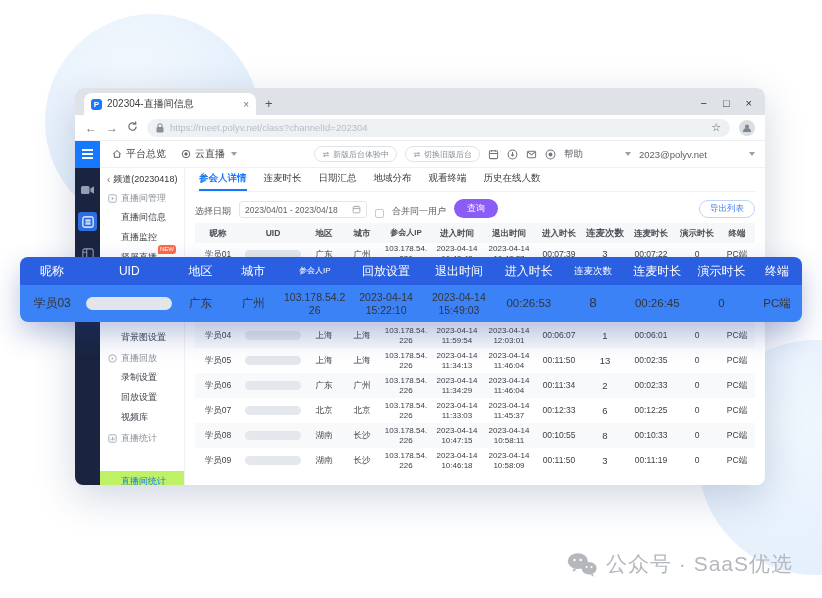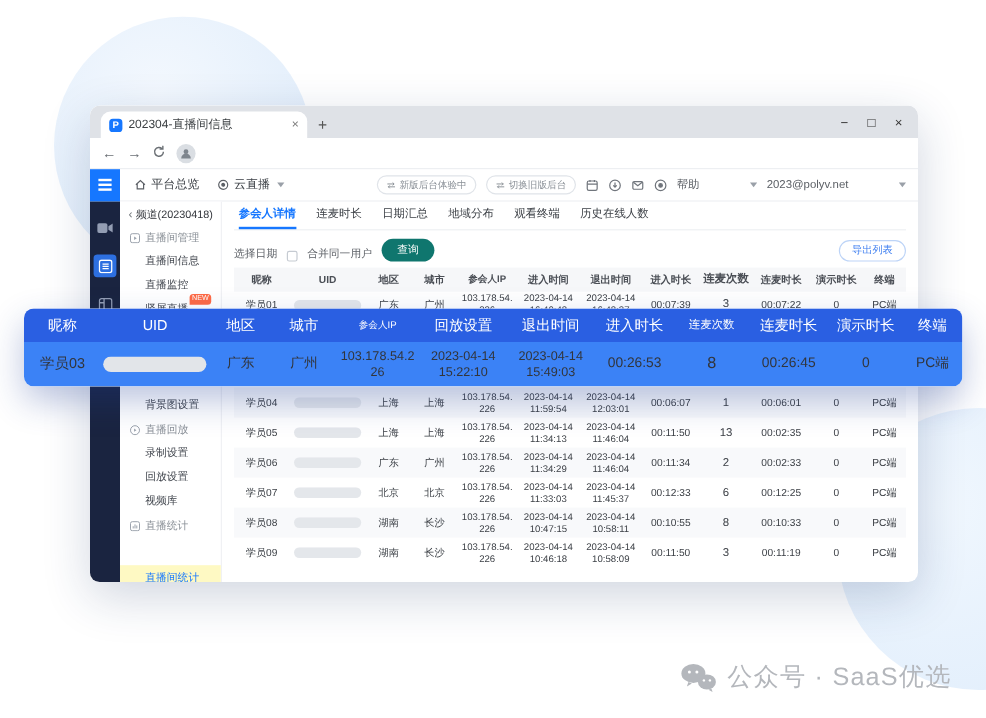--- a/index.html
+++ b/index.html
@@ -61,35 +61,35 @@
 
   .sidenav { width:85px; background:#fff; border-right:1px solid #f0f1f4; padding-top:4px; flex:none;
     display:flex; flex-direction:column; }
   .chan-head { height:16px; display:flex; align-items:center; gap:3px; padding-left:7px;
     font-size:9px; color:#33363c; }
   .chan-back { color:#707579; font-size:10px; }
   .nav-group { height:17px; display:flex; align-items:center; gap:4px; padding-left:8px;
     font-size:9px; color:#8a9097; margin-top:3px; }
   .nav-item { height:20px; display:flex; align-items:center; padding-left:21px; font-size:9px;
     color:#40454d; position:relative; white-space:nowrap; }
-  .nav-item.selected { color:#1677ff; background:#fef9c3;margin-top:24px; }
+  .nav-item.selected { color:#1677ff; background:#bef264;margin-top:24px; }
   .new-badge { position:absolute; top:-2px; left:58px; background:#ff6a45; color:#fff; font-size:6px;
     border-radius:3px 3px 3px 0; padding:0.5px 2px; line-height:1.3; }
   .sidenav-spacer { height:62px; }
 
   .main { flex:1; padding:0 10px; display:flex; flex-direction:column; min-width:0; }
   .tabs-row { display:flex; gap:17px; padding:4px 4px 0; border-bottom:1px solid #eef0f3; }
   .tab-item { font-size:9.5px; color:#3c4046; padding-bottom:6px; white-space:nowrap; }
   .tab-item.active { color:#1677ff; border-bottom:2px solid #1677ff; padding-bottom:4px; font-weight:bold; }
   .filter-row { display:flex; align-items:flex-end; gap:8px; margin:6px 0 5px; height:20px;
     font-size:9px; color:#5c6066; }
   .datebox { width:128px; height:17px; border:1px solid #e2e5ea; border-radius:3px; display:flex;
     align-items:center; justify-content:space-between; padding:0 5px; color:#5c6066; font-size:8.5px; }
   .checkbox { width:9px; height:9px; border:1px solid #c6cbd2; border-radius:2px; background:#fff; }
-  .btn-query { background:#0f766e; color:#fff; border:none; border-radius:10px; padding:3px 13px;
+  .btn-query { background:#8b5cf6; color:#fff; border:none; border-radius:10px; padding:3px 13px;
     font-size:9px; font-family:inherit; }
   .btn-export { margin-left:auto; background:#fff; color:#3d7ef0; border:1px solid #bdd4f7;
     border-radius:10px; padding:2px 10px; font-size:8.5px; font-family:inherit; }
 
   
   .thead { display:flex; align-items:center; height:20px; background:#f6f7f9; font-size:8.5px;
     font-weight:bold; color:#4a4e55; }
   .trow { display:flex; align-items:center; height:22px; font-size:8.5px; color:#3c4046; }
   .rows-below .trow { height:25px; }
   .trow.stripe { background:#f8f9fb; }
@@ -144,20 +144,28 @@
 
     <div class="addressbar">
       <span class="nav-ic">←</span>
       <span class="nav-ic">→</span>
       <span class="nav-ic">
         <svg width="11" height="11" viewBox="0 0 12 12" fill="none" stroke="#6b7075" stroke-width="1.3">
           <path d="M10 6a4 4 0 1 1-1.2-2.8"></path>
             <path d="M9.5 1v2.5H7" stroke-linecap="round"></path>
         </svg>
       </span>
+      <div class="urlpill">
+        <svg width="8" height="10" viewBox="0 0 8 10">
+          <rect x="0.5" y="4" width="7" height="5.5" rx="1" fill="#8a9097"></rect>
+          <path d="M2 4V2.8a2 2 0 0 1 4 0V4" fill="none" stroke="#8a9097" stroke-width="1.1"></path>
+        </svg>
+        <span class="url-text">https://meet.polyv.net/class?channelId=202304</span>
+        <span class="star">☆</span>
+      </div>
       <span class="avatar">
         <svg width="10" height="10" viewBox="0 0 10 10">
             <circle cx="5" cy="3.4" r="2" fill="#7e858d"></circle>
         <path d="M1 9a4 4 0 0 1 8 0z" fill="#7e858d"></path>
           </svg>
       </span>
     </div>
 
     <div class="appbar">
       <div class="hamburger">
@@ -330,20 +338,27 @@
             <div class="tab-item active">参会人详情</div>
             <div class="tab-item">连麦时长</div>
             <div class="tab-item">日期汇总</div>
             <div class="tab-item">地域分布</div>
             <div class="tab-item">观看终端</div>
             <div class="tab-item">历史在线人数</div>
           </div>
 
         <div class="filter-row">
           <span>选择日期</span>
+          <div class="datebox">
+            <span>2023/04/01 - 2023/04/18</span>
+            <svg width="9" height="9" viewBox="0 0 12 12" fill="none" stroke="#9aa0a8" stroke-width="1.1">
+                <rect x="1.5" y="2" width="9" height="8.5" rx="1.5"></rect>
+                <path d="M1.5 4.8h9M4 1v2M8 1v2"></path>
+              </svg>
+          </div>
           <span class="checkbox"></span>
           <span>合并同一用户</span>
           <button class="btn-query">查询</button>
           <button class="btn-export">导出列表</button>
         </div>
 
         <div class="thead" id="table-head">
             <div class="tcell c-name">昵称</div>
             <div class="tcell c-uid">UID</div>
             <div class="tcell c-region">地区</div>

